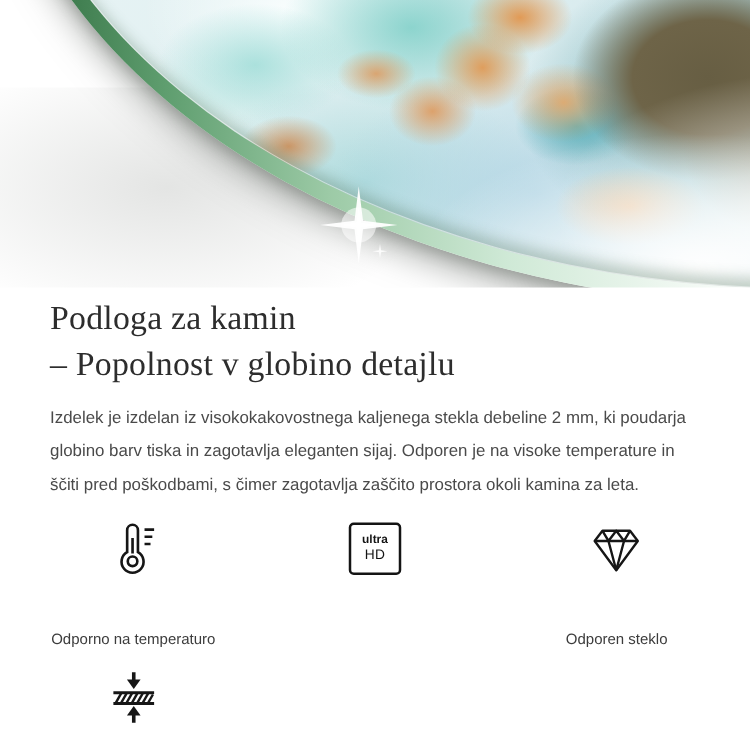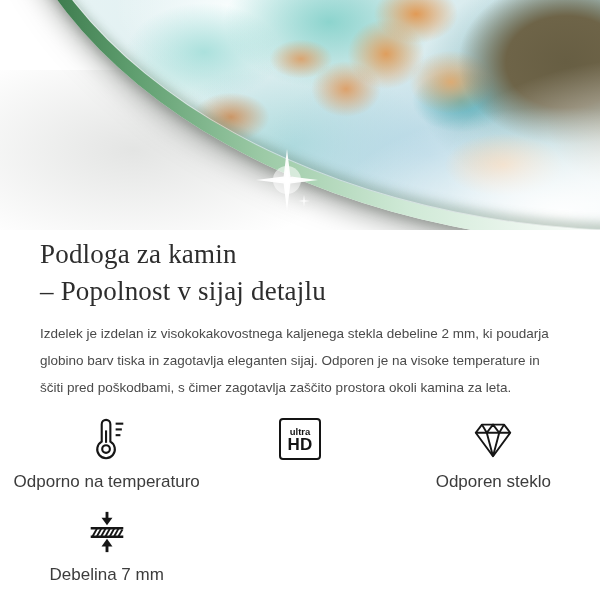--- a/index.html
+++ b/index.html
@@ -51,29 +51,29 @@
     margin:2px 0 0 0;font-family:"Liberation Serif","DejaVu Serif",serif;
     font-weight:400;font-size:27px;line-height:37px;color:#2d2d2d;letter-spacing:0.2px;
   }
   h1 span{display:block;}
   .desc{margin:10px 0 0 0;font-size:13.5px;line-height:27px;color:#4a4a4a;}
   
   .features{
     display:grid;grid-template-columns:repeat(3,1fr);row-gap:16px;
     padding:0 10px;margin-top:14px;
   }
-  .feature{display:flex;flex-direction:column;align-items:center;}
+  .feature{display:flex;flex-direction:column;align-items:center;gap:32px;}
   .feature .ic{height:48px;display:flex;align-items:center;justify-content:center;}
-  .feature .lbl{margin-top:9px;font-size:17px;color:#3c3c3c;}
+  .feature .lbl{margin-top:9px;font-size:12px;color:#3c3c3c;}
   .uhd-box{
     width:38px;height:38px;border:2.5px solid #141414;border-radius:4px;
     display:flex;flex-direction:column;align-items:center;justify-content:center;color:#141414;
   }
   .uhd-box .t1{font-size:9.5px;font-weight:700;line-height:10px;}
-  .uhd-box .t2{font-size:17px;font-weight:700;line-height:15px;letter-spacing:0.3px;}
+  .uhd-box .t2{font-size:11px;font-weight:400;line-height:15px;letter-spacing:0.3px;}
   svg.icon{display:block;}
 </style>
 </head>
 <body>
 
 <div class="hero">
   <div class="hero-shadow"></div>
   <div class="glass">
     <div class="marble"></div>
   </div>
@@ -81,21 +81,21 @@
     <circle cx="35" cy="35" r="14" fill="rgba(255,255,255,0.55)"></circle>
     <path d="M35 4 L38.4 31.6 L66 35 L38.4 38.4 L35 66 L31.6 38.4 L4 35 L31.6 31.6 Z" fill="#ffffff" opacity="0.95"></path>
     <path d="M35 20 L36.8 33.2 L50 35 L36.8 36.8 L35 50 L33.2 36.8 L20 35 L33.2 33.2 Z" fill="#ffffff"></path>
     <path d="M52 50 L52.8 55.2 L58 56 L52.8 56.8 L52 62 L51.2 56.8 L46 56 L51.2 55.2 Z" fill="#ffffff" opacity="0.85"></path>
   </svg>
 </div>
 
 <div class="content">
   <h1>
     <span>Podloga za kamin</span>
-    <span>– Popolnost v sijaj detajlu</span>
+    <span>– Popolnost v globino detajlu</span>
   </h1>
   <p class="desc">Izdelek je izdelan iz visokokakovostnega kaljenega stekla debeline 2 mm, ki poudarja globino barv tiska in zagotavlja eleganten sijaj. Odporen je na visoke temperature in ščiti pred poškodbami, s čimer zagotavlja zaščito prostora okoli kamina za leta.</p>
 </div>
 
 <div class="features">
 
   <div class="feature">
     <div class="ic">
       <svg class="icon" width="46" height="46" viewBox="0 0 48 48" fill="none" stroke="#161616" stroke-width="2.2">
         <path d="M18.5 8.5 a4.5 4.5 0 0 1 9 0 V26.8 a9.2 9.2 0 1 1 -9 0 Z"></path>

